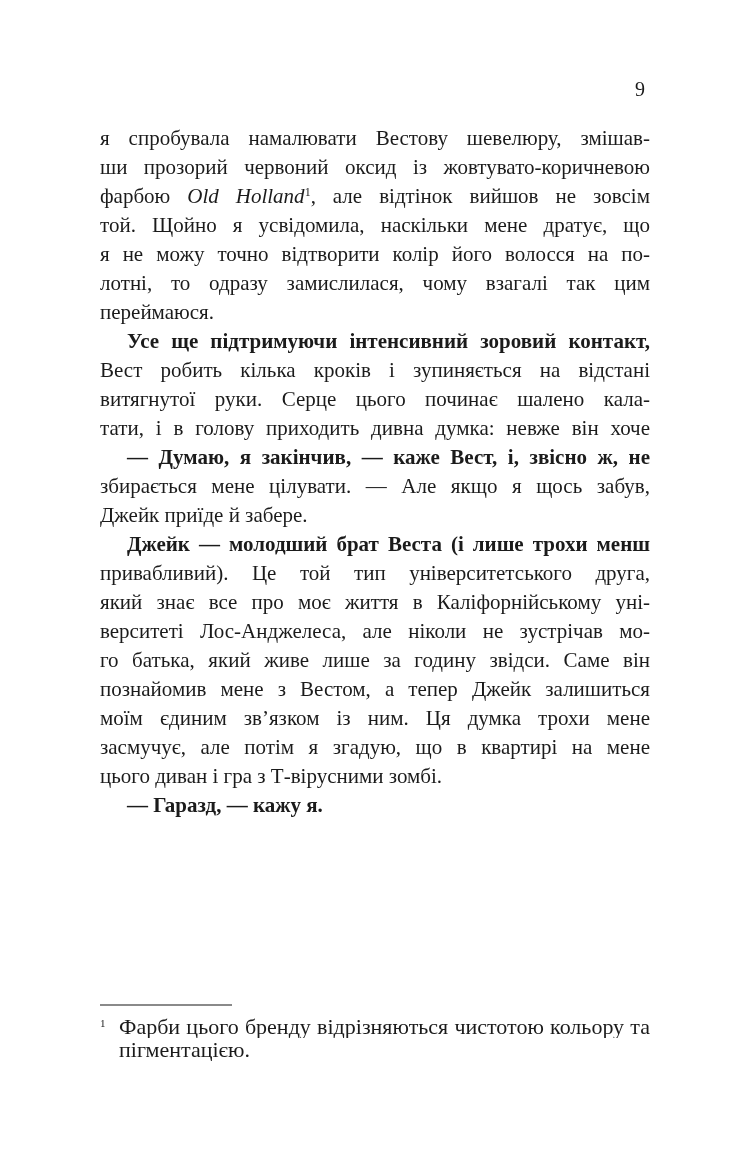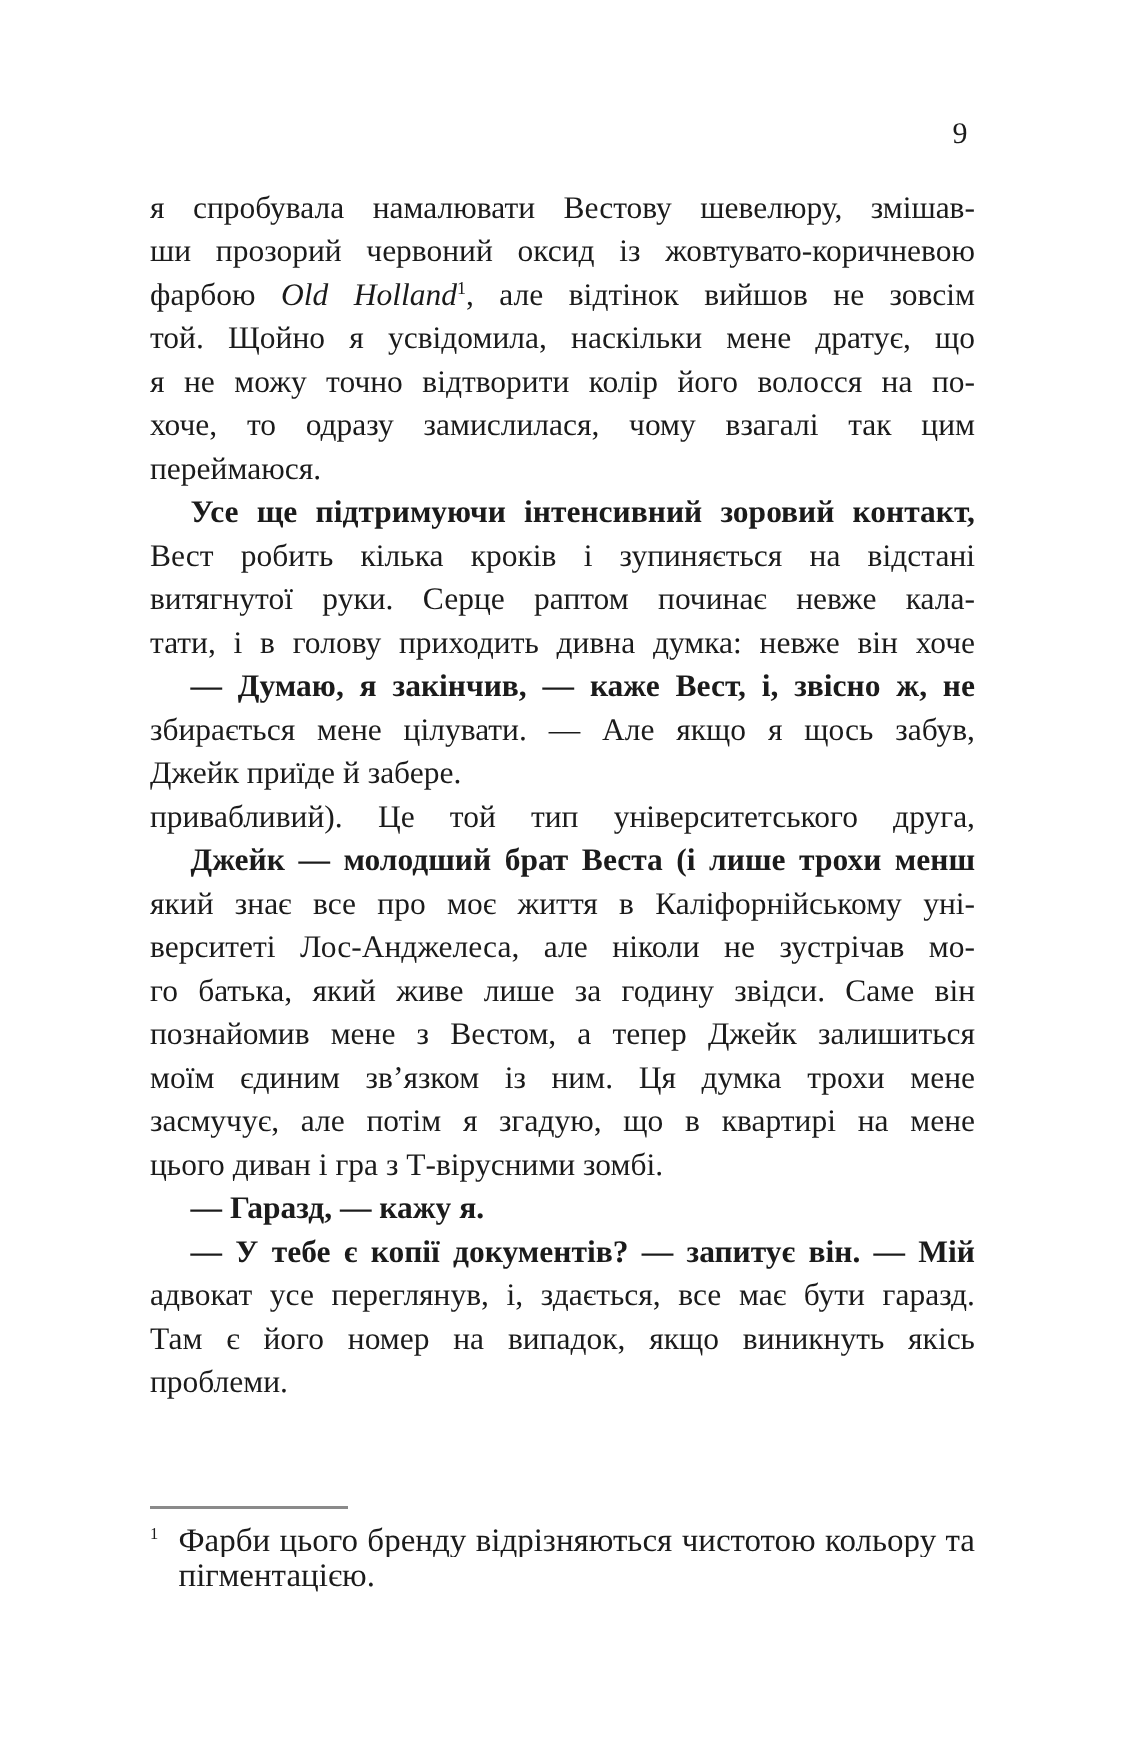--- a/index.html
+++ b/index.html
@@ -84,53 +84,47 @@
 <div class="page">
   <div class="page-number">9</div>
 
   <div class="text-block">
       <div class="paragraph">
         <div class="line">я спробувала намалювати Вестову шевелюру, змішав-</div>
         <div class="line">ши прозорий червоний оксид із жовтувато-коричневою</div>
         <div class="line"><span>фарбою </span><i>Old Holland</i><sup class="fn-ref">1</sup><span>, але відтінок вийшов не зовсім</span></div>
         <div class="line">той. Щойно я усвідомила, наскільки мене дратує, що</div>
         <div class="line">я не можу точно відтворити колір його волосся на по-</div>
-        <div class="line">хоче, то одразу замислилася, чому взагалі так цим</div>
+        <div class="line">лотні, то одразу замислилася, чому взагалі так цим</div>
         <div class="line last">переймаюся.</div>
       </div>
       <div class="paragraph">
         <div class="line indent">Усе ще підтримуючи інтенсивний зоровий контакт,</div>
         <div class="line">Вест робить кілька кроків і зупиняється на відстані</div>
-        <div class="line">витягнутої руки. Серце раптом починає невже кала-</div>
+        <div class="line">витягнутої руки. Серце цього починає шалено кала-</div>
         <div class="line">тати, і в голову приходить дивна думка: невже він хоче</div>
       </div>
       <div class="paragraph">
         <div class="line indent">— Думаю, я закінчив, — каже Вест, і, звісно ж, не</div>
         <div class="line">збирається мене цілувати. — Але якщо я щось забув,</div>
         <div class="line last">Джейк приїде й забере.</div>
       </div>
       <div class="paragraph">
+        <div class="line indent">Джейк — молодший брат Веста (і лише трохи менш</div>
         <div class="line">привабливий). Це той тип університетського друга,</div>
-        <div class="line indent">Джейк — молодший брат Веста (і лише трохи менш</div>
         <div class="line">який знає все про моє життя в Каліфорнійському уні-</div>
         <div class="line">верситеті Лос-Анджелеса, але ніколи не зустрічав мо-</div>
         <div class="line">го батька, який живе лише за годину звідси. Саме він</div>
         <div class="line">познайомив мене з Вестом, а тепер Джейк залишиться</div>
         <div class="line">моїм єдиним зв’язком із ним. Ця думка трохи мене</div>
         <div class="line">засмучує, але потім я згадую, що в квартирі на мене</div>
         <div class="line last">цього диван і гра з Т-вірусними зомбі.</div>
       </div>
       <div class="paragraph">
         <div class="line last indent">— Гаразд, — кажу я.</div>
-      </div>
-      <div class="paragraph">
-        <div class="line indent">— У тебе є копії документів? — запитує він. — Мій</div>
-        <div class="line">адвокат усе переглянув, і, здається, все має бути гаразд.</div>
-        <div class="line">Там є його номер на випадок, якщо виникнуть якісь</div>
-        <div class="line last">проблеми.</div>
       </div>
     </div>
 
   <div class="footnote">
     <div class="fn-rule"></div>
     <div class="fn-body">
       <div class="fn-marker">1</div>
       <div class="fn-text">
           <div class="line">Фарби цього бренду відрізняються чистотою кольору та відмінною</div>
           <div class="line last">пігментацією.</div>

